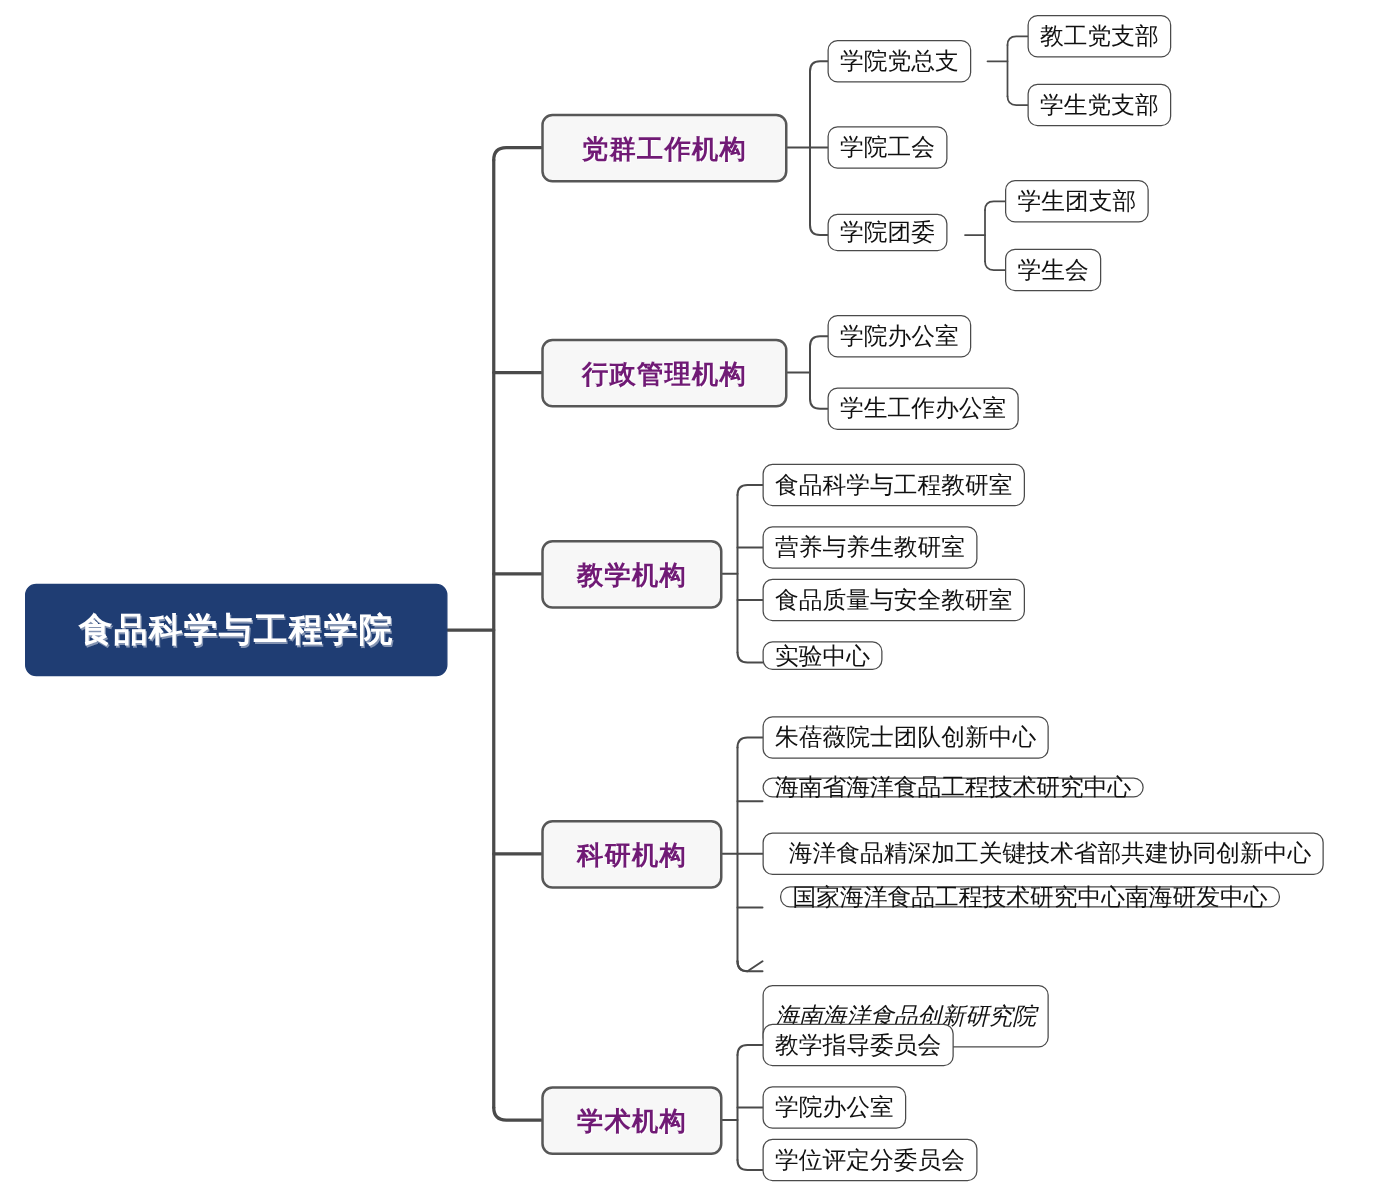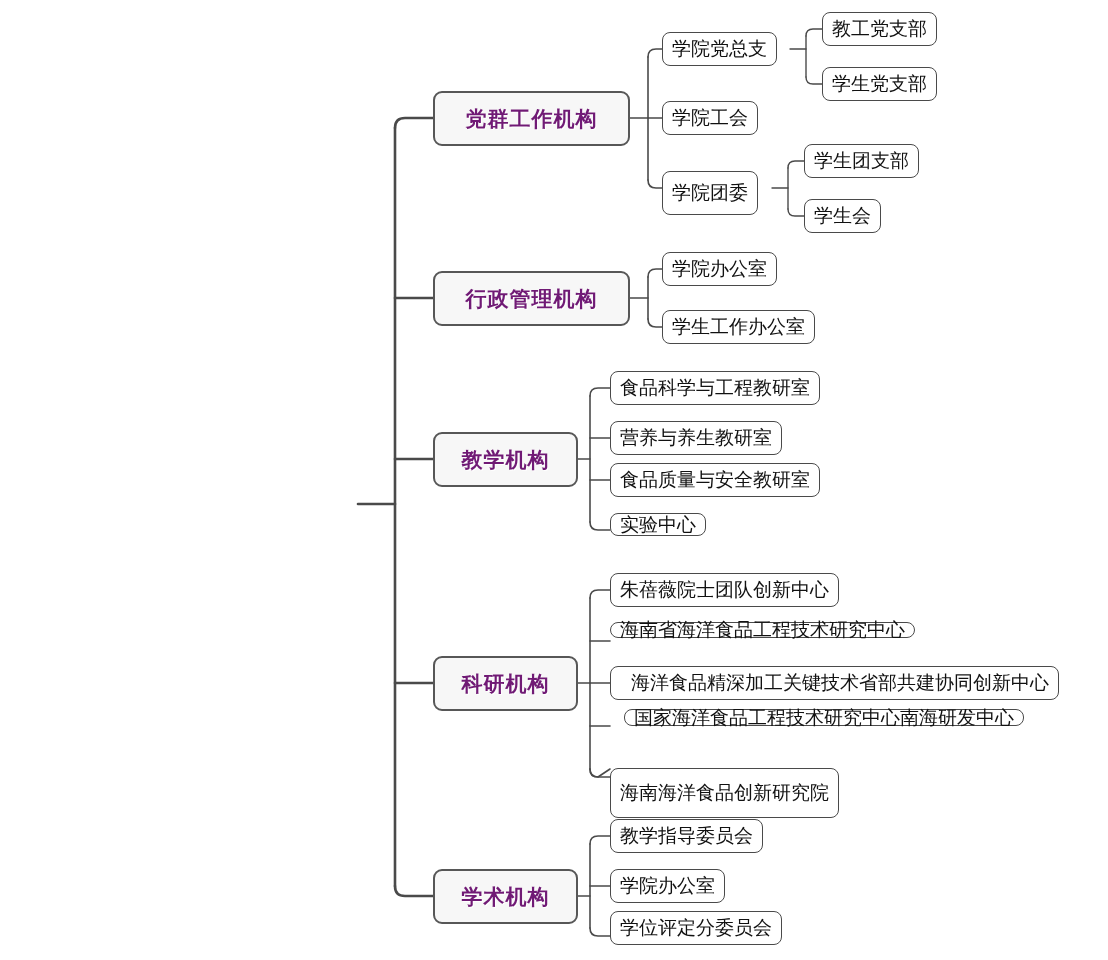--- a/index.html
+++ b/index.html
@@ -145,40 +145,41 @@
 
     <g fill="none" stroke="#4A4A4A" stroke-width="1.6" stroke-linecap="round" stroke-linejoin="round">
       <path d="M 578 896 L 590 896"></path>
       <path d="M 590 844 L 590 928"></path>
       <path d="M 590 844 Q 590 836 598 836 L 610 836"></path>
       <path d="M 590 886 L 610 886"></path>
       <path d="M 590 928 Q 590 936 598 936 L 610 936"></path>
     </g>
   </svg>
 
+  <div class="node node-root" style="left:20px; top:467px; width:338px; height:74px;">食品科学与工程学院</div>
 
   <div class="node node-cat" style="left:433px; top:91px; width:197px; height:55px;">党群工作机构</div>
 
   <div class="node node-cat" style="left:433px; top:271px; width:197px; height:55px;">行政管理机构</div>
 
   <div class="node node-cat" style="left:433px; top:432px; width:145px; height:55px;">教学机构</div>
 
   <div class="node node-cat" style="left:433px; top:656px; width:145px; height:55px;">科研机构</div>
 
   <div class="node node-cat" style="left:433px; top:869px; width:145px; height:55px;">学术机构</div>
 
   <div class="node node-leaf" style="left:662px; top:32px; height:34px;">学院党总支</div>
 
   <div class="node node-leaf" style="left:822px; top:12px; height:34px;font-family:Liberation Mono, monospace;">教工党支部</div>
 
   <div class="node node-leaf" style="left:822px; top:67px; height:34px;">学生党支部</div>
 
   <div class="node node-leaf" style="left:662px; top:101px; height:34px;">学院工会</div>
 
-  <div class="node node-leaf" style="left:662px; top:171px; height:44px;">学院团委</div>
+  <div class="node node-leaf" style="left:662px; top:171px; height:30px;">学院团委</div>
 
   <div class="node node-leaf" style="left:804px; top:144px; height:34px;">学生团支部</div>
 
   <div class="node node-leaf" style="left:804px; top:199px; height:34px;">学生会</div>
 
   <div class="node node-leaf" style="left:662px; top:252px; height:34px;">学院办公室</div>
 
   <div class="node node-leaf" style="left:662px; top:310px; height:34px;">学生工作办公室</div>
 
   <div class="node node-leaf" style="left:610px; top:371px; height:34px;">食品科学与工程教研室</div>
@@ -190,21 +191,21 @@
   <div class="node node-leaf" style="left:610px; top:513px; height:23px;">实验中心</div>
 
   <div class="node node-leaf" style="left:610px; top:573px; height:34px;">朱蓓薇院士团队创新中心</div>
 
   <div class="node node-leaf" style="left:610px; top:622px; height:16px;">海南省海洋食品工程技术研究中心</div>
 
   <div class="node node-leaf" style="left:610px; top:666px; height:34px;padding-left:20px;">海洋食品精深加工关键技术省部共建协同创新中心</div>
 
   <div class="node node-leaf" style="left:624px; top:709px; height:17px;">国家海洋食品工程技术研究中心南海研发中心</div>
 
-  <div class="node node-leaf" style="left:610px; top:768px; height:50px;">海南海洋食品创新研究院</div>
+  <div class="node node-leaf" style="left:610px; top:788px; height:50px;font-style:italic;">海南海洋食品创新研究院</div>
 
   <div class="node node-leaf" style="left:610px; top:819px; height:34px;">教学指导委员会</div>
 
   <div class="node node-leaf" style="left:610px; top:869px; height:34px;">学院办公室</div>
 
   <div class="node node-leaf" style="left:610px; top:911px; height:34px;">学位评定分委员会</div>
 
 </div>
 
 </body></html>

